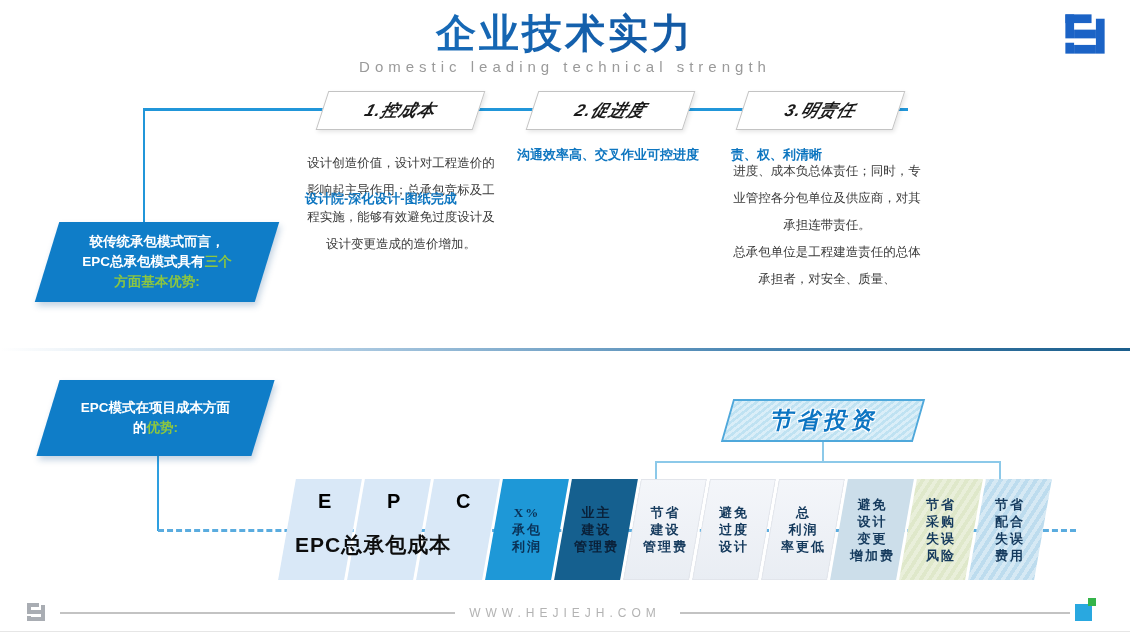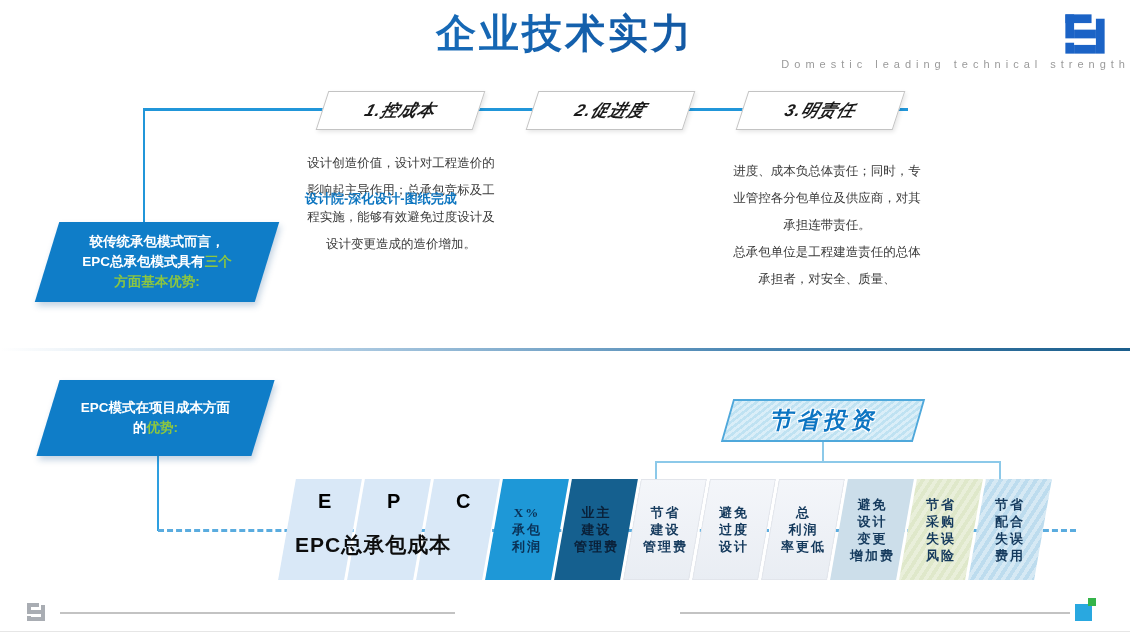--- a/index.html
+++ b/index.html
@@ -4,22 +4,22 @@
 <style>
   html,body{margin:0;padding:0;background:#fff;}
   #slide{position:relative;width:1130px;height:635px;background:#ffffff;overflow:hidden;
          font-family:"Liberation Sans", sans-serif;}
 
   
   .title{position:absolute;left:0;top:6px;width:100%;text-align:center;
          font-size:40px;font-weight:bold;letter-spacing:3px;
          background:linear-gradient(90deg,#1f8ad9 0%,#135da9 55%,#123f7e 100%);
          -webkit-background-clip:text;background-clip:text;color:transparent;}
-  .subtitle{position:absolute;left:0;top:58px;width:100%;text-align:right;
-         font-size:11px;color:#9a9a9a;letter-spacing:5px;}
+  .subtitle{position:absolute;left:0;top:58px;width:100%;text-align:center;
+         font-size:15px;color:#9a9a9a;letter-spacing:5px;}
   .logo{position:absolute;right:20px;top:10px;}
 
   
   .line{position:absolute;background:#2196d9;}
   .top-hline{left:143px;top:108px;width:765px;height:3px;z-index:0;}
   .top-vline{left:143px;top:108px;width:2px;height:116px;}
   .sec2-vline{left:157px;top:454px;width:2px;height:77px;background:#2e9fe0;}
   .dashed-line{position:absolute;left:158px;top:529px;width:918px;height:0;
          border-top:3px dashed #5aacdf;z-index:0;}
   .tree{position:absolute;background:#8cc9e9;z-index:0;}
@@ -143,20 +143,22 @@
   </div>
 
   <div class="col col1">
     <p class="col-body">设计创造价值，设计对工程造价的影响起主导作用；总承包竞标及工程实施，能够有效避免过度设计及设计变更造成的造价增加。</p>
   </div>
   <div class="col col3">
     <p class="col-body second">进度、成本负总体责任；同时，专业管控各分包单位及供应商，对其承担连带责任。</p>
     <p class="col-body">总承包单位是工程建造责任的总体承担者，对安全、质量、</p>
   </div>
   <div class="col-highlight hl1">设计院-深化设计-图纸完成</div>
+  <div class="col-highlight hl2">沟通效率高、交叉作业可控进度</div>
+  <div class="col-highlight hl3">责、权、利清晰</div>
 
   <div class="divider"></div>
 
   <div class="bluebox box2">
     <div class="inner">
       <div>EPC模式在项目成本方面</div>
       <div><span>的</span><span class="green">优势:</span></div>
     </div>
   </div>
 
@@ -223,18 +225,19 @@
 失误
 费用</div>
     </div>
 
   <div class="epc-total">EPC总承包成本</div>
 
   <svg class="f-logo logo-gray" width="22" height="22" viewBox="0 0 44 44">
       <use href="#hjmark"></use>
     </svg>
   <div class="f-line f-line1"></div>
+  <div class="f-site">WWW.HEJIEJH.COM</div>
   <div class="f-line f-line2"></div>
   <div class="f-blue-sq"></div>
   <div class="f-green-sq"></div>
   <div class="f-hairline"></div>
 
 </div>
 
 </body></html>

